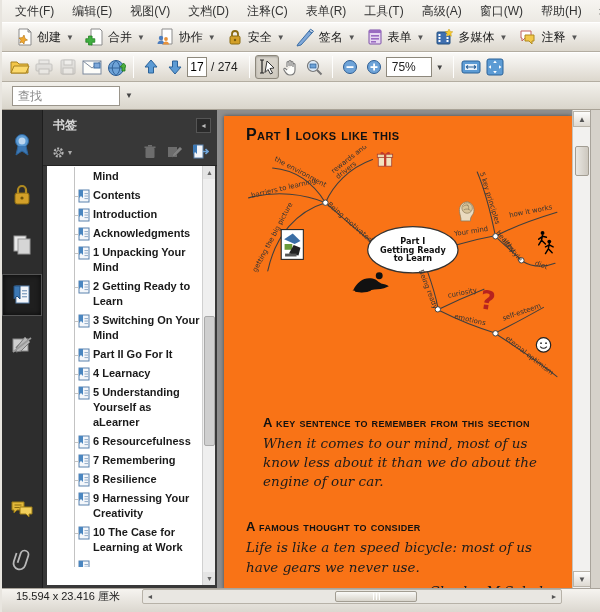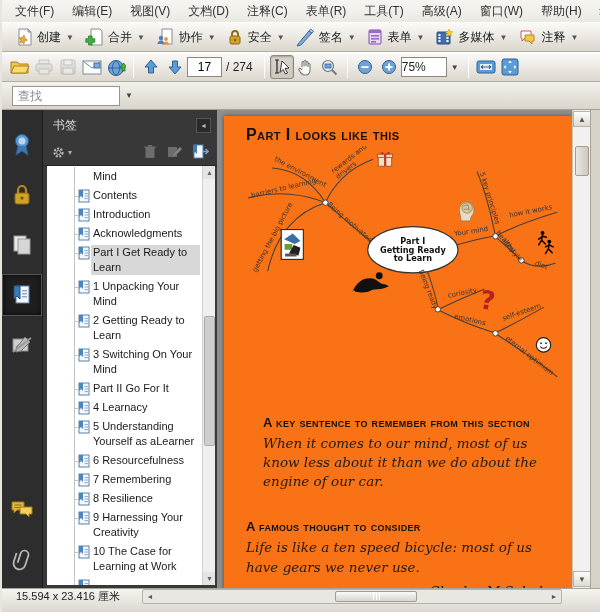--- a/index.html
+++ b/index.html
@@ -19,42 +19,42 @@
   
   .toolbar { height:30px; background:linear-gradient(#fbfaf8,#dcd7cd); border-top:1px solid #fff; border-bottom:1px solid #b3ada1; display:flex; align-items:center; padding:0 6px; flex:0 0 auto; }
   .tb-btn { display:flex; align-items:center; gap:4px; padding:2px 5px; border-radius:3px; white-space:nowrap; }
   .tb-btn .caret { font-size:8px; color:#555; margin-left:1px; }
   .tb-btn svg { display:block; }
   .tb-label { font-size:12px; color:#222; }
   .sep { width:1px; align-self:stretch; margin:3px 5px; background:#b0aa9e; border-right:1px solid #fdfdfc; }
   .tb-ico { width:24px; height:24px; display:flex; align-items:center; justify-content:center; border-radius:3px; }
   .tb-ico.disabled svg { opacity:.4; filter:grayscale(1); }
   .tb-ico.pressed { background:linear-gradient(#d9d5cc,#cfcabf); border:1px solid #8d887c; box-shadow:inset 0 1px 2px rgba(0,0,0,.25); }
-  .page-box { width:35px; height:20px; background:#fff; border:1px solid #8d887c; text-align:center; font-size:12px; font-family:"Liberation Sans",sans-serif; }
+  .page-box { width:20px; height:20px; background:#fff; border:1px solid #8d887c; text-align:center; font-size:12px; font-family:"Liberation Sans",sans-serif; }
   .page-total { margin:0 6px 0 4px; color:#222; }
-  .zoom-box { width:46px; height:20px; background:#fff; border:1px solid #8d887c; display:flex; align-items:center; font-size:12px; }
+  .zoom-box { width:46px; height:20px; background:#fff; border:1px solid #8d887c; display:flex; align-items:center; padding-left:5px; font-size:12px; }
   .zoom-caret { font-size:8px; color:#444; padding:0 4px; }
 
   
   .findbar { height:28px; background:linear-gradient(#f3f1ec,#d9d5cb); border-bottom:1px solid #a8a296; display:flex; align-items:center; padding:0 10px; flex:0 0 auto; }
   .find-input { width:108px; height:20px; border:1px solid #9a958b; background:#fff; padding:0 5px; font-size:12px; font-family:inherit; color:#333; }
   .find-input::placeholder { color:#8a8a8a; }
   .find-caret { font-size:8px; color:#444; padding:2px 5px; }
 
   
   .main { height:478px; display:flex; flex:0 0 auto; background:#2d2d2d; }
 
   
   .strip { width:40px; background:#2d2d2d; display:flex; flex-direction:column; align-items:center; padding-top:14px; flex:0 0 auto; }
   .strip-btn { width:40px; height:42px; display:flex; align-items:center; justify-content:center; margin-bottom:8px; }
   .strip-btn.active { background:#1f1f1f; box-shadow:inset 0 0 0 1px #555, inset 0 0 6px #000; }
   .strip-spacer { flex:1; }
 
   
-  .panel { width:175px; background:#383838; display:flex; flex-direction:column; flex:0 0 auto; border-left:1px solid #1d1d1d; }
+  .panel { width:175px; background:#383838; display:flex; flex-direction:column; flex:0 0 auto; border-left:1px solid #1d1d1d;font-weight:bold; }
   .panel-header { height:30px; display:flex; align-items:center; padding:0 6px 0 10px; color:#d8d8d8; font-size:12px; }
   .panel-collapse { margin-left:auto; width:15px; height:15px; background:#2a2a2a; border:1px solid #555; color:#bbb; font-size:8px; display:flex; align-items:center; justify-content:center; }
   .panel-tools { height:26px; display:flex; align-items:center; padding:0 8px; border-bottom:1px solid #242424; }
   .panel-tools .gear-wrap { display:flex; align-items:center; gap:2px; }
   .panel-tools .caret { color:#aaa; font-size:8px; }
   .panel-tools .right { margin-left:auto; display:flex; gap:10px; align-items:center; }
   .ptool { opacity:.55; }
   .ptool.enabled { opacity:1; }
 
   .bm-list-wrap { flex:1; margin:0 2px 3px 4px; background:#fff; position:relative; overflow:hidden; }
@@ -435,30 +435,20 @@
   </div>
             <div class="bm-row">
     <span class="bm-icon"><svg width="12" height="14" viewBox="0 0 12 14">
                   <rect x="1" y="1" width="10" height="12" fill="#f4f7fb" stroke="#5b82ad" stroke-width="1"></rect>
                   <path d="M1 1h4v8l-2-2-2 2z" fill="#4a86c0"></path>
                   <rect x="6.5" y="4" width="3.5" height="1.1" fill="#9ab2cc"></rect>
                   <rect x="6.5" y="6.5" width="3.5" height="1.1" fill="#9ab2cc"></rect>
                   <rect x="6.5" y="9" width="3.5" height="1.1" fill="#9ab2cc"></rect>
                 </svg></span>
     <span class="bm-label">Acknowledgments</span>
-  </div>
-            <div class="bm-row selected">
-    <span class="bm-icon"><svg width="12" height="14" viewBox="0 0 12 14">
-                  <rect x="1" y="1" width="10" height="12" fill="#f4f7fb" stroke="#5b82ad" stroke-width="1"></rect>
-                  <path d="M1 1h4v8l-2-2-2 2z" fill="#4a86c0"></path>
-                  <rect x="6.5" y="4" width="3.5" height="1.1" fill="#9ab2cc"></rect>
-                  <rect x="6.5" y="6.5" width="3.5" height="1.1" fill="#9ab2cc"></rect>
-                  <rect x="6.5" y="9" width="3.5" height="1.1" fill="#9ab2cc"></rect>
-                </svg></span>
-    <span class="bm-label">Part I Get Ready to Learn</span>
   </div>
             <div class="bm-row">
     <span class="bm-icon"><svg width="12" height="14" viewBox="0 0 12 14">
                   <rect x="1" y="1" width="10" height="12" fill="#f4f7fb" stroke="#5b82ad" stroke-width="1"></rect>
                   <path d="M1 1h4v8l-2-2-2 2z" fill="#4a86c0"></path>
                   <rect x="6.5" y="4" width="3.5" height="1.1" fill="#9ab2cc"></rect>
                   <rect x="6.5" y="6.5" width="3.5" height="1.1" fill="#9ab2cc"></rect>
                   <rect x="6.5" y="9" width="3.5" height="1.1" fill="#9ab2cc"></rect>
                 </svg></span>
     <span class="bm-label">1 Unpacking Your Mind</span>

